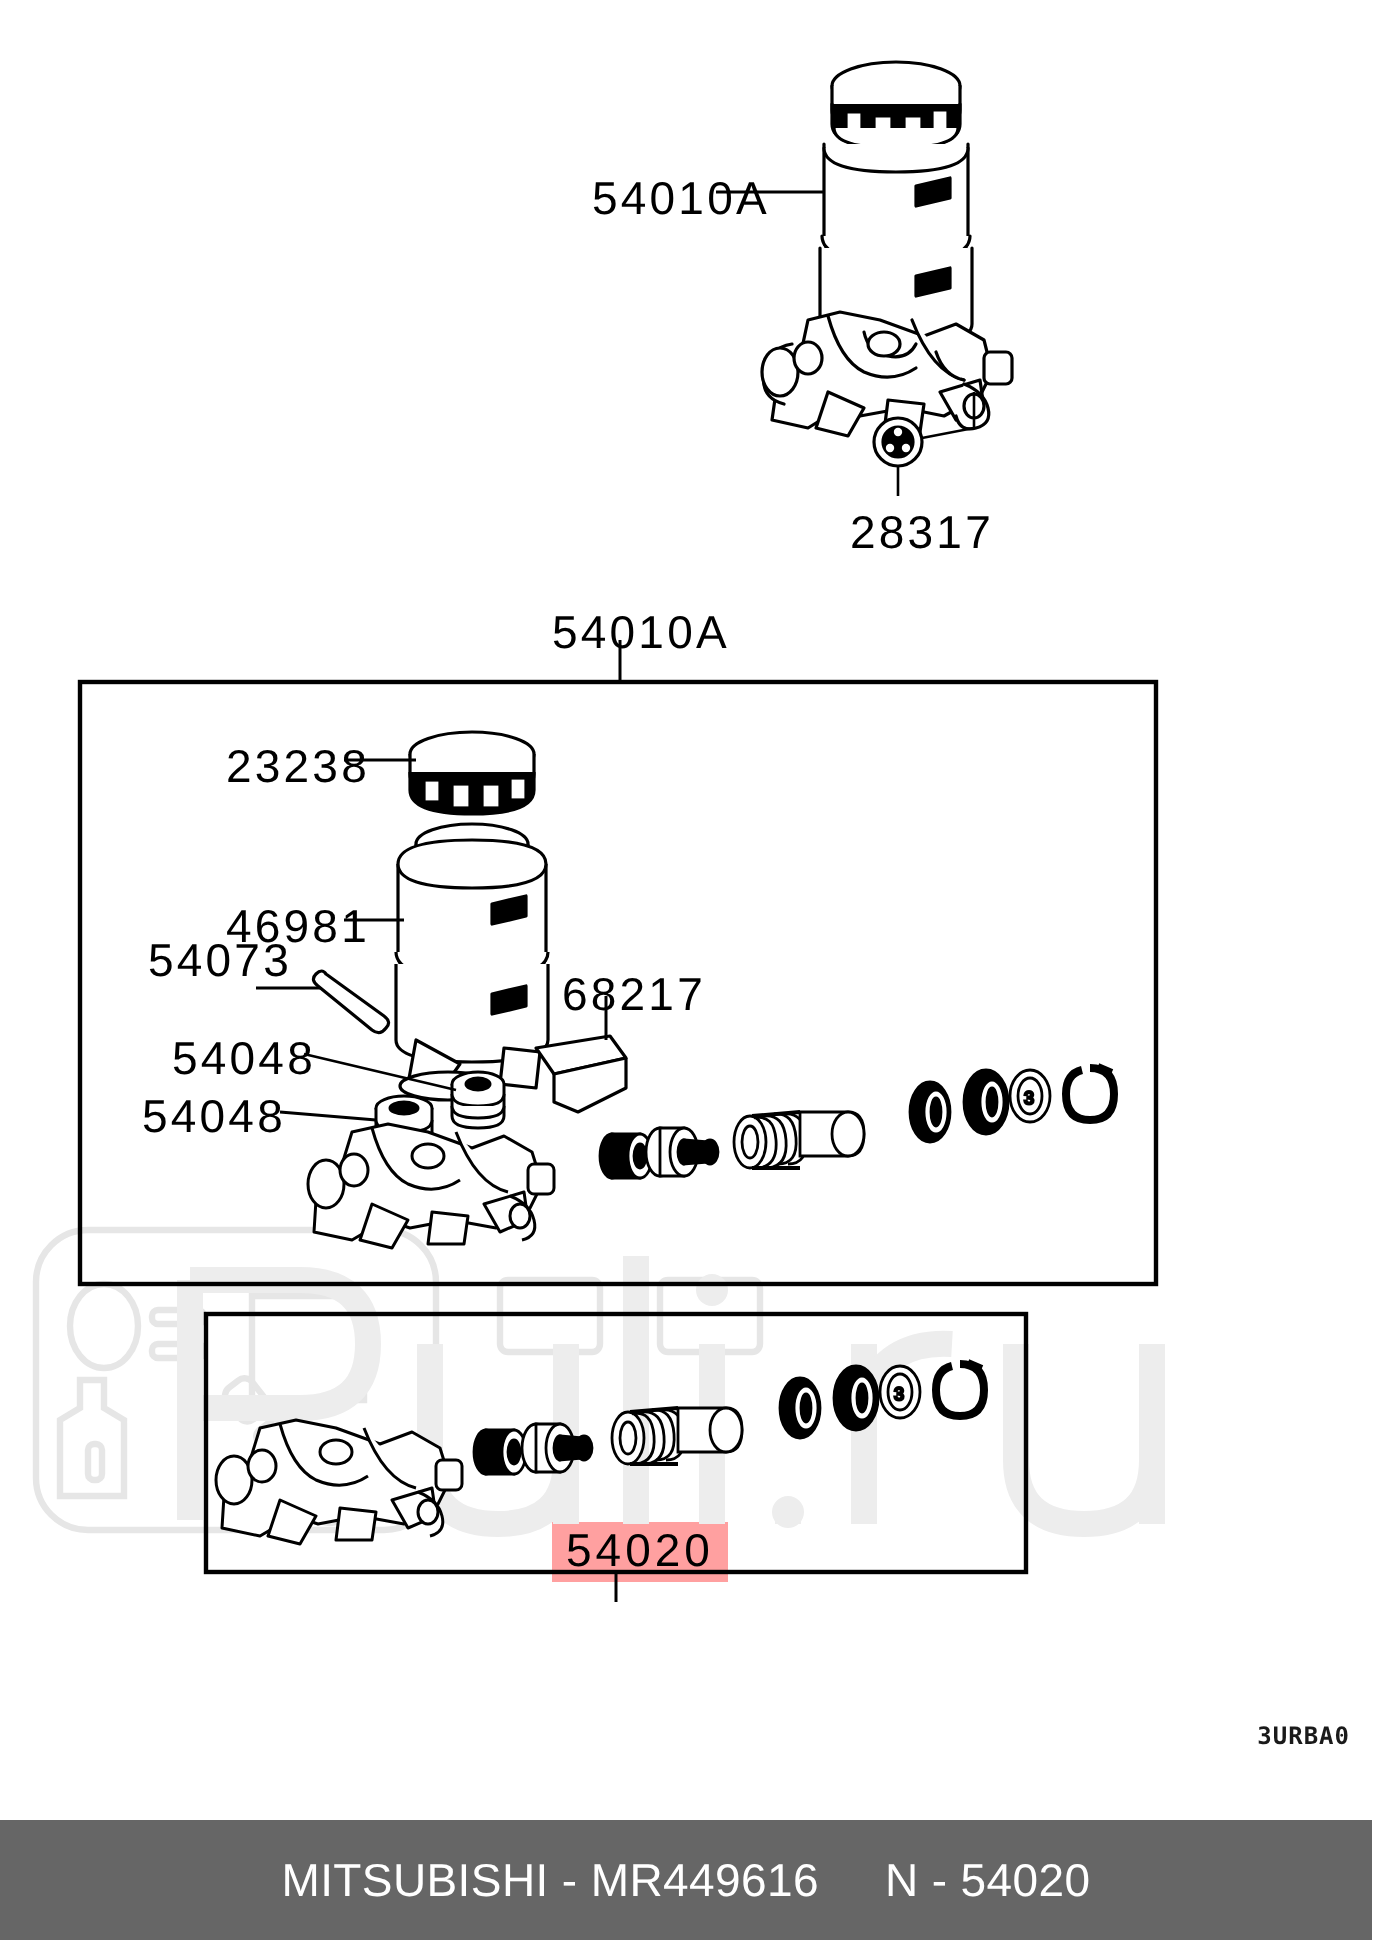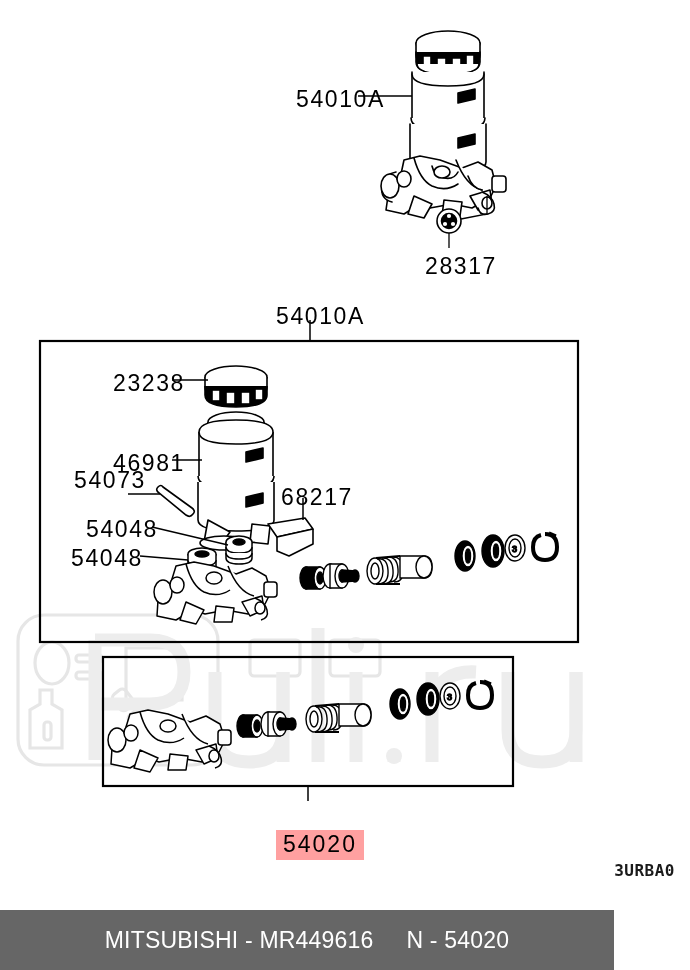--- a/index.html
+++ b/index.html
@@ -49,42 +49,42 @@
   .lbl.hl {
     background: #ffa0a0;
     padding: 3px 7px 4px 7px;
     letter-spacing: 2px;
   }
   
   #footer-bar {
     position: absolute;
     left: 0;
     top: 910px;
-    width: 614px;
+    width: 686px;
     height: 60px;
     background: #666666;
     z-index: 5;
     display: flex;
     align-items: center;
     justify-content: center;
   }
   #footer-text {
     color: #ffffff;
     font-family: "Liberation Sans", sans-serif;
     font-size: 23px;
     letter-spacing: 0.2px;
     white-space: pre;
   }
   #corner-code {
     position: absolute;
     right: 15px;
     top: 861px;
     z-index: 5;
     font-family: "DejaVu Sans Mono", monospace;
-    font-size: 16px;
+    font-size: 12px;
     font-weight: bold;
     letter-spacing: 0.5px;
     color: #1a1a1a;
   }
 </style>
 </head>
 <body>
 
 <div id="page">
 
@@ -417,21 +417,21 @@
   <div class="lbl" style="left:113px; top:452px;">46981</div>
 
   <div class="lbl" style="left:74px; top:457px;margin-top:12px;">54073</div>
 
   <div class="lbl" style="left:86px; top:518px;">54048</div>
 
   <div class="lbl" style="left:71px; top:547px;">54048</div>
 
   <div class="lbl" style="left:281px; top:486px;">68217</div>
 
-  <div class="lbl hl" style="left:276px; top:830px;">54020</div>
+  <div class="lbl hl" style="left:276px; top:761px;">54020</div>
 
   <div id="corner-code">3URBA0</div>
 
   <div id="footer-bar">
     <span id="footer-text">MITSUBISHI - MR449616     N - 54020</span>
   </div>
 
 </div>
 
 </body></html>

